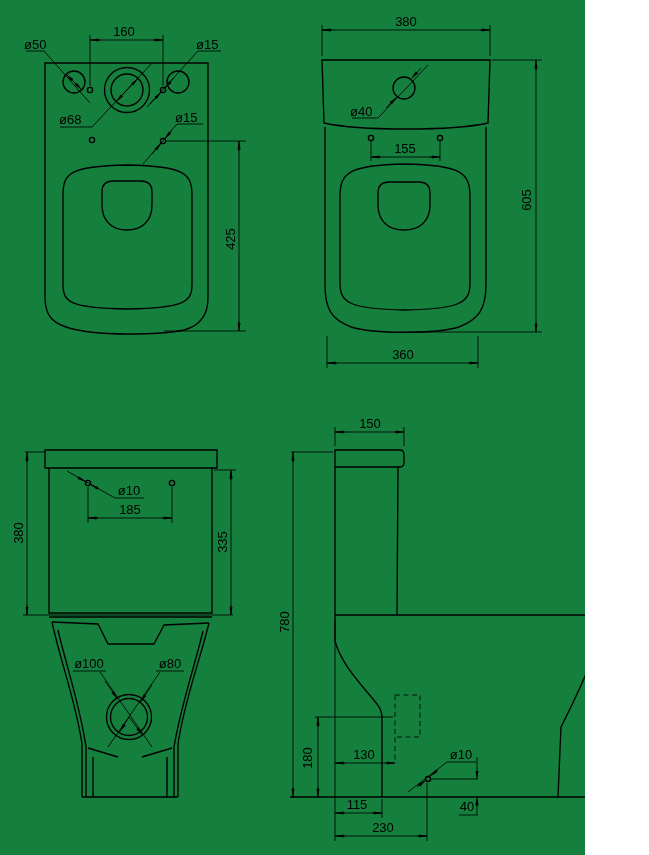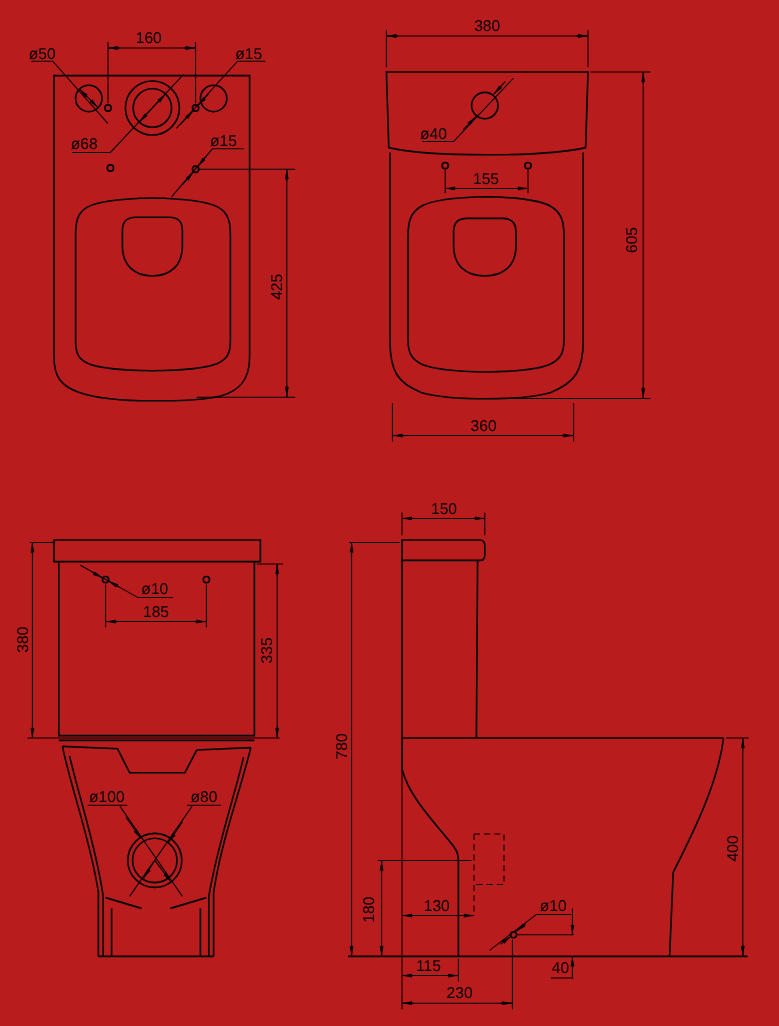--- a/index.html
+++ b/index.html
@@ -1,16 +1,16 @@
 <!DOCTYPE html>
 <html><head>
 <meta charset="utf-8">
 <style>
   html,body{margin:0;padding:0;background:#ffffff;}
-  .stage{width:649px;height:855px;background:#b91c1c;position:relative;overflow:hidden;}
+  .stage{width:585px;height:855px;background:#15803d;position:relative;overflow:hidden;}
   svg{display:block;}
   .obj{fill:none;stroke:#000000;stroke-width:1.35px;}
   .thin{fill:none;stroke:#000000;stroke-width:0.85px;}
   .dash{fill:none;stroke:#000000;stroke-width:0.85px;stroke-dasharray:5 3.5;}
   .dtxt{font-family:"Liberation Sans","DejaVu Sans",sans-serif;font-size:13px;fill:#000000;}
 </style>
 </head>
 <body>
 
 <div class="stage">

